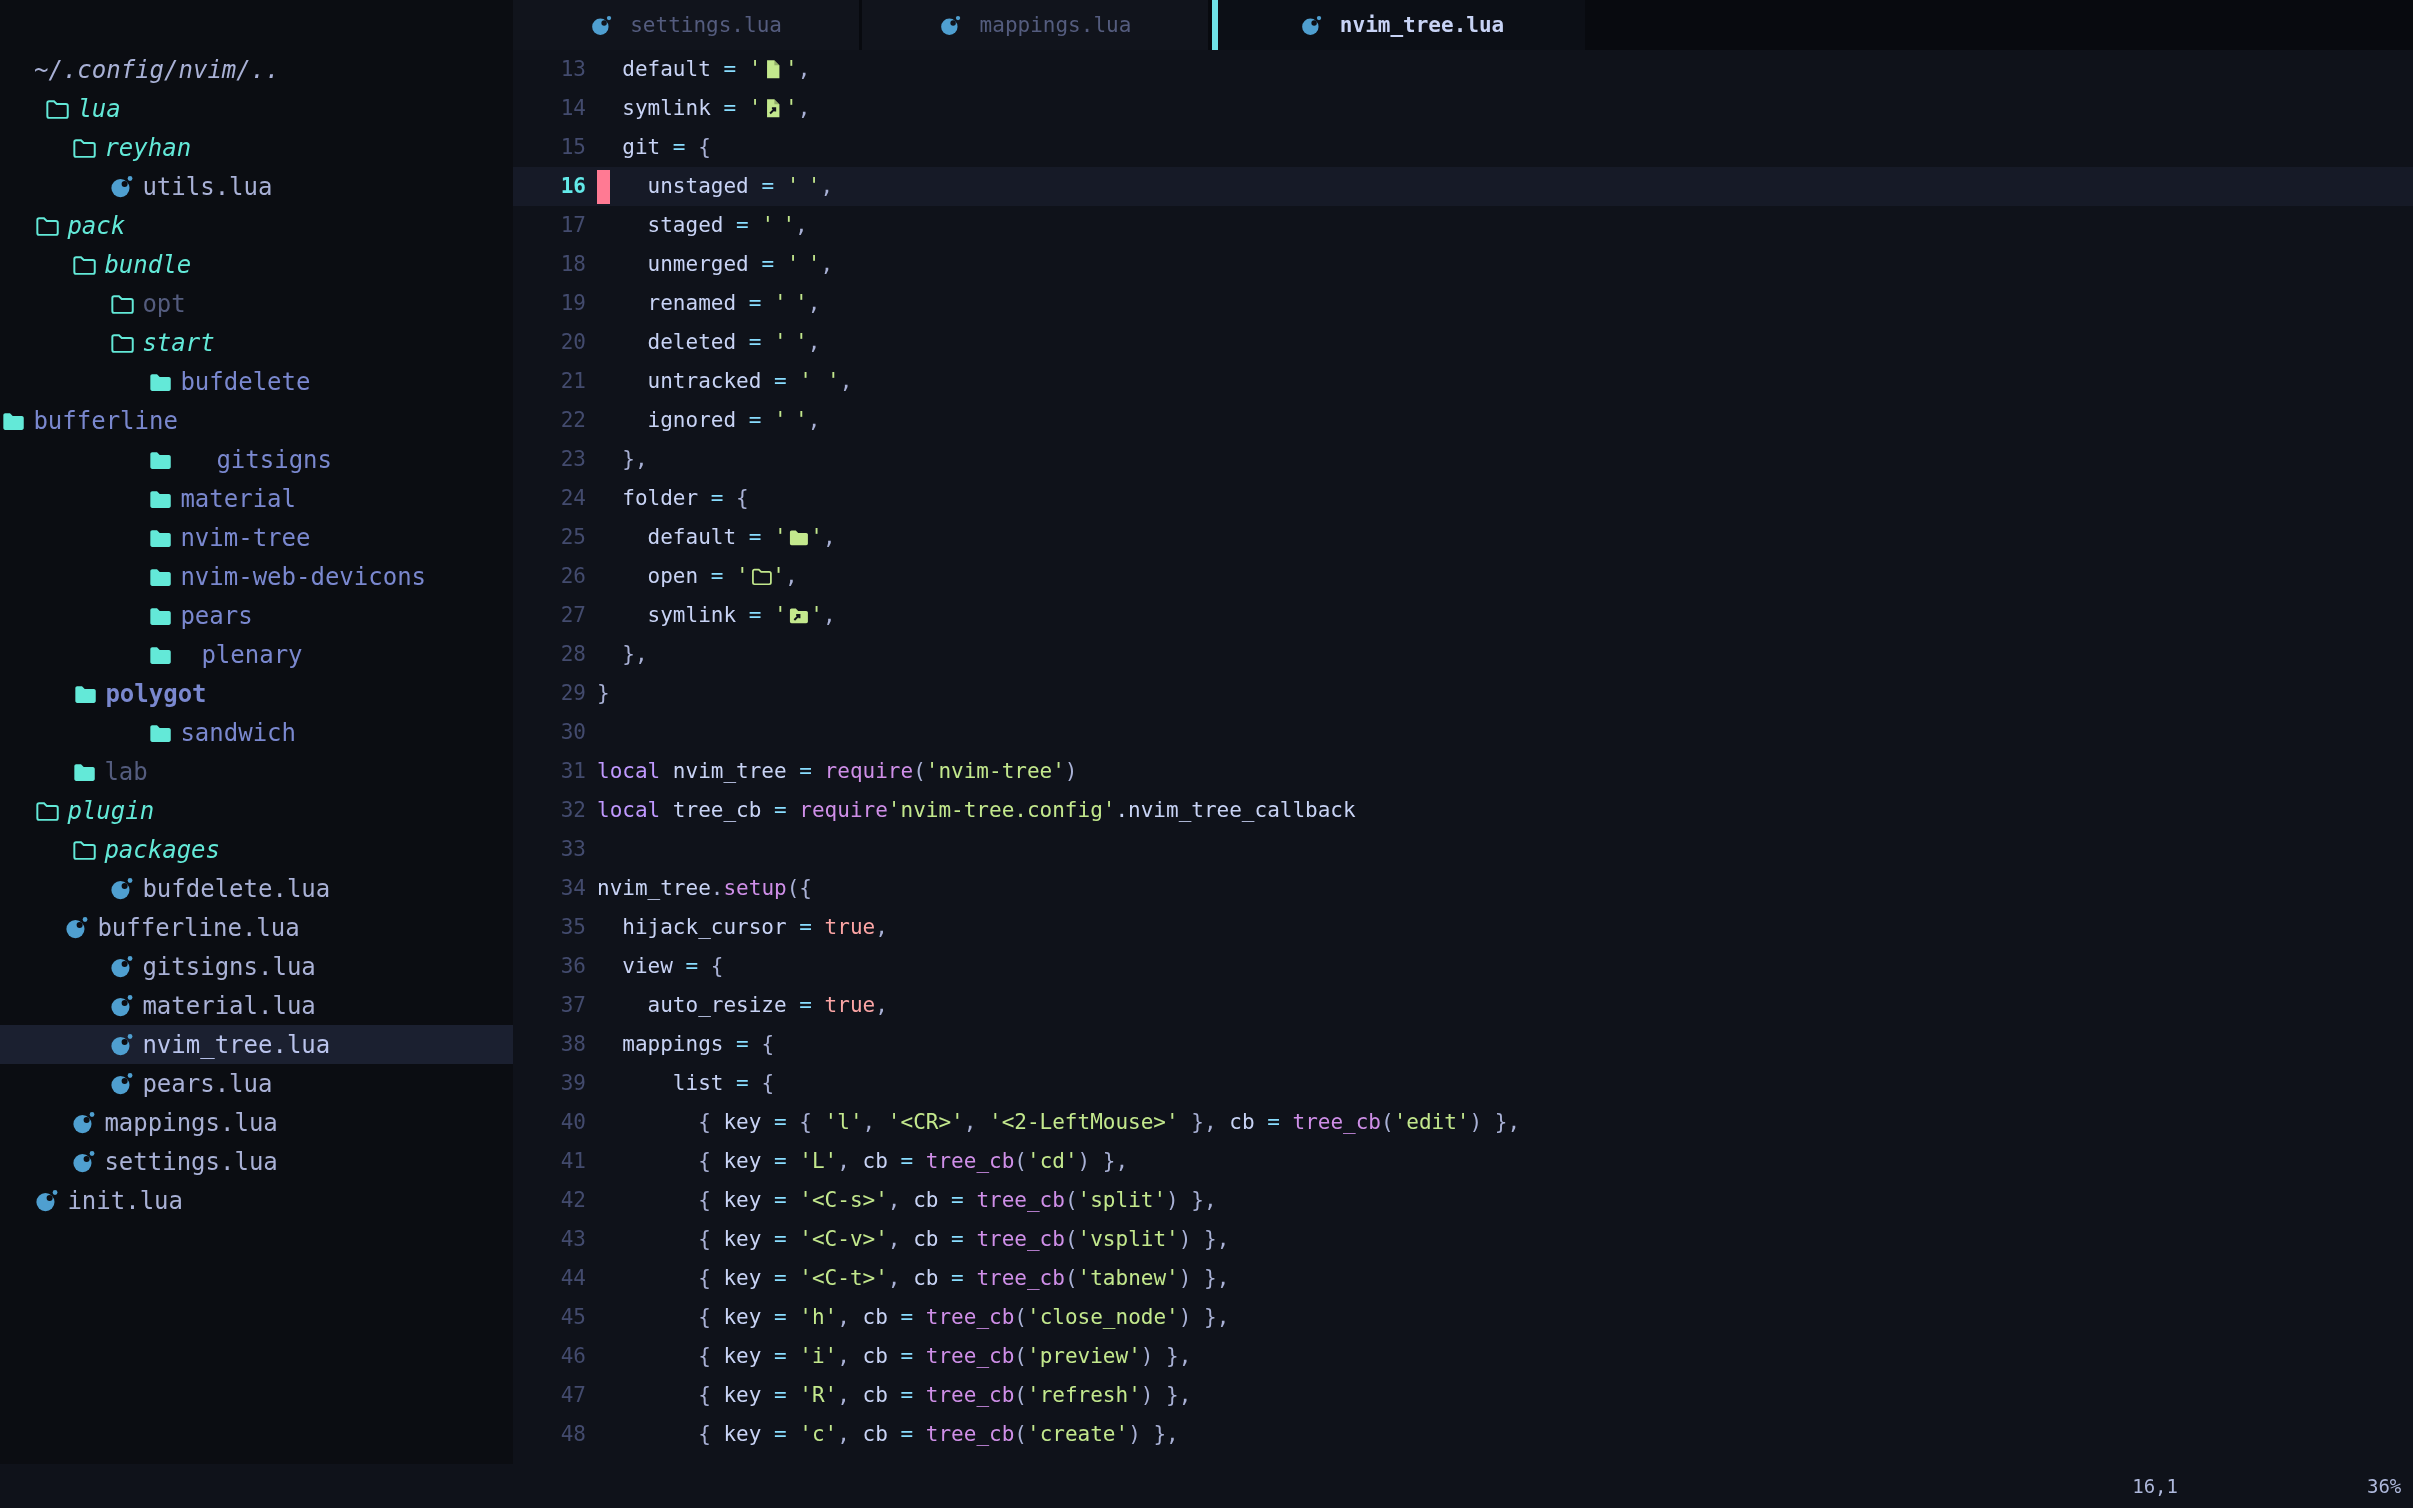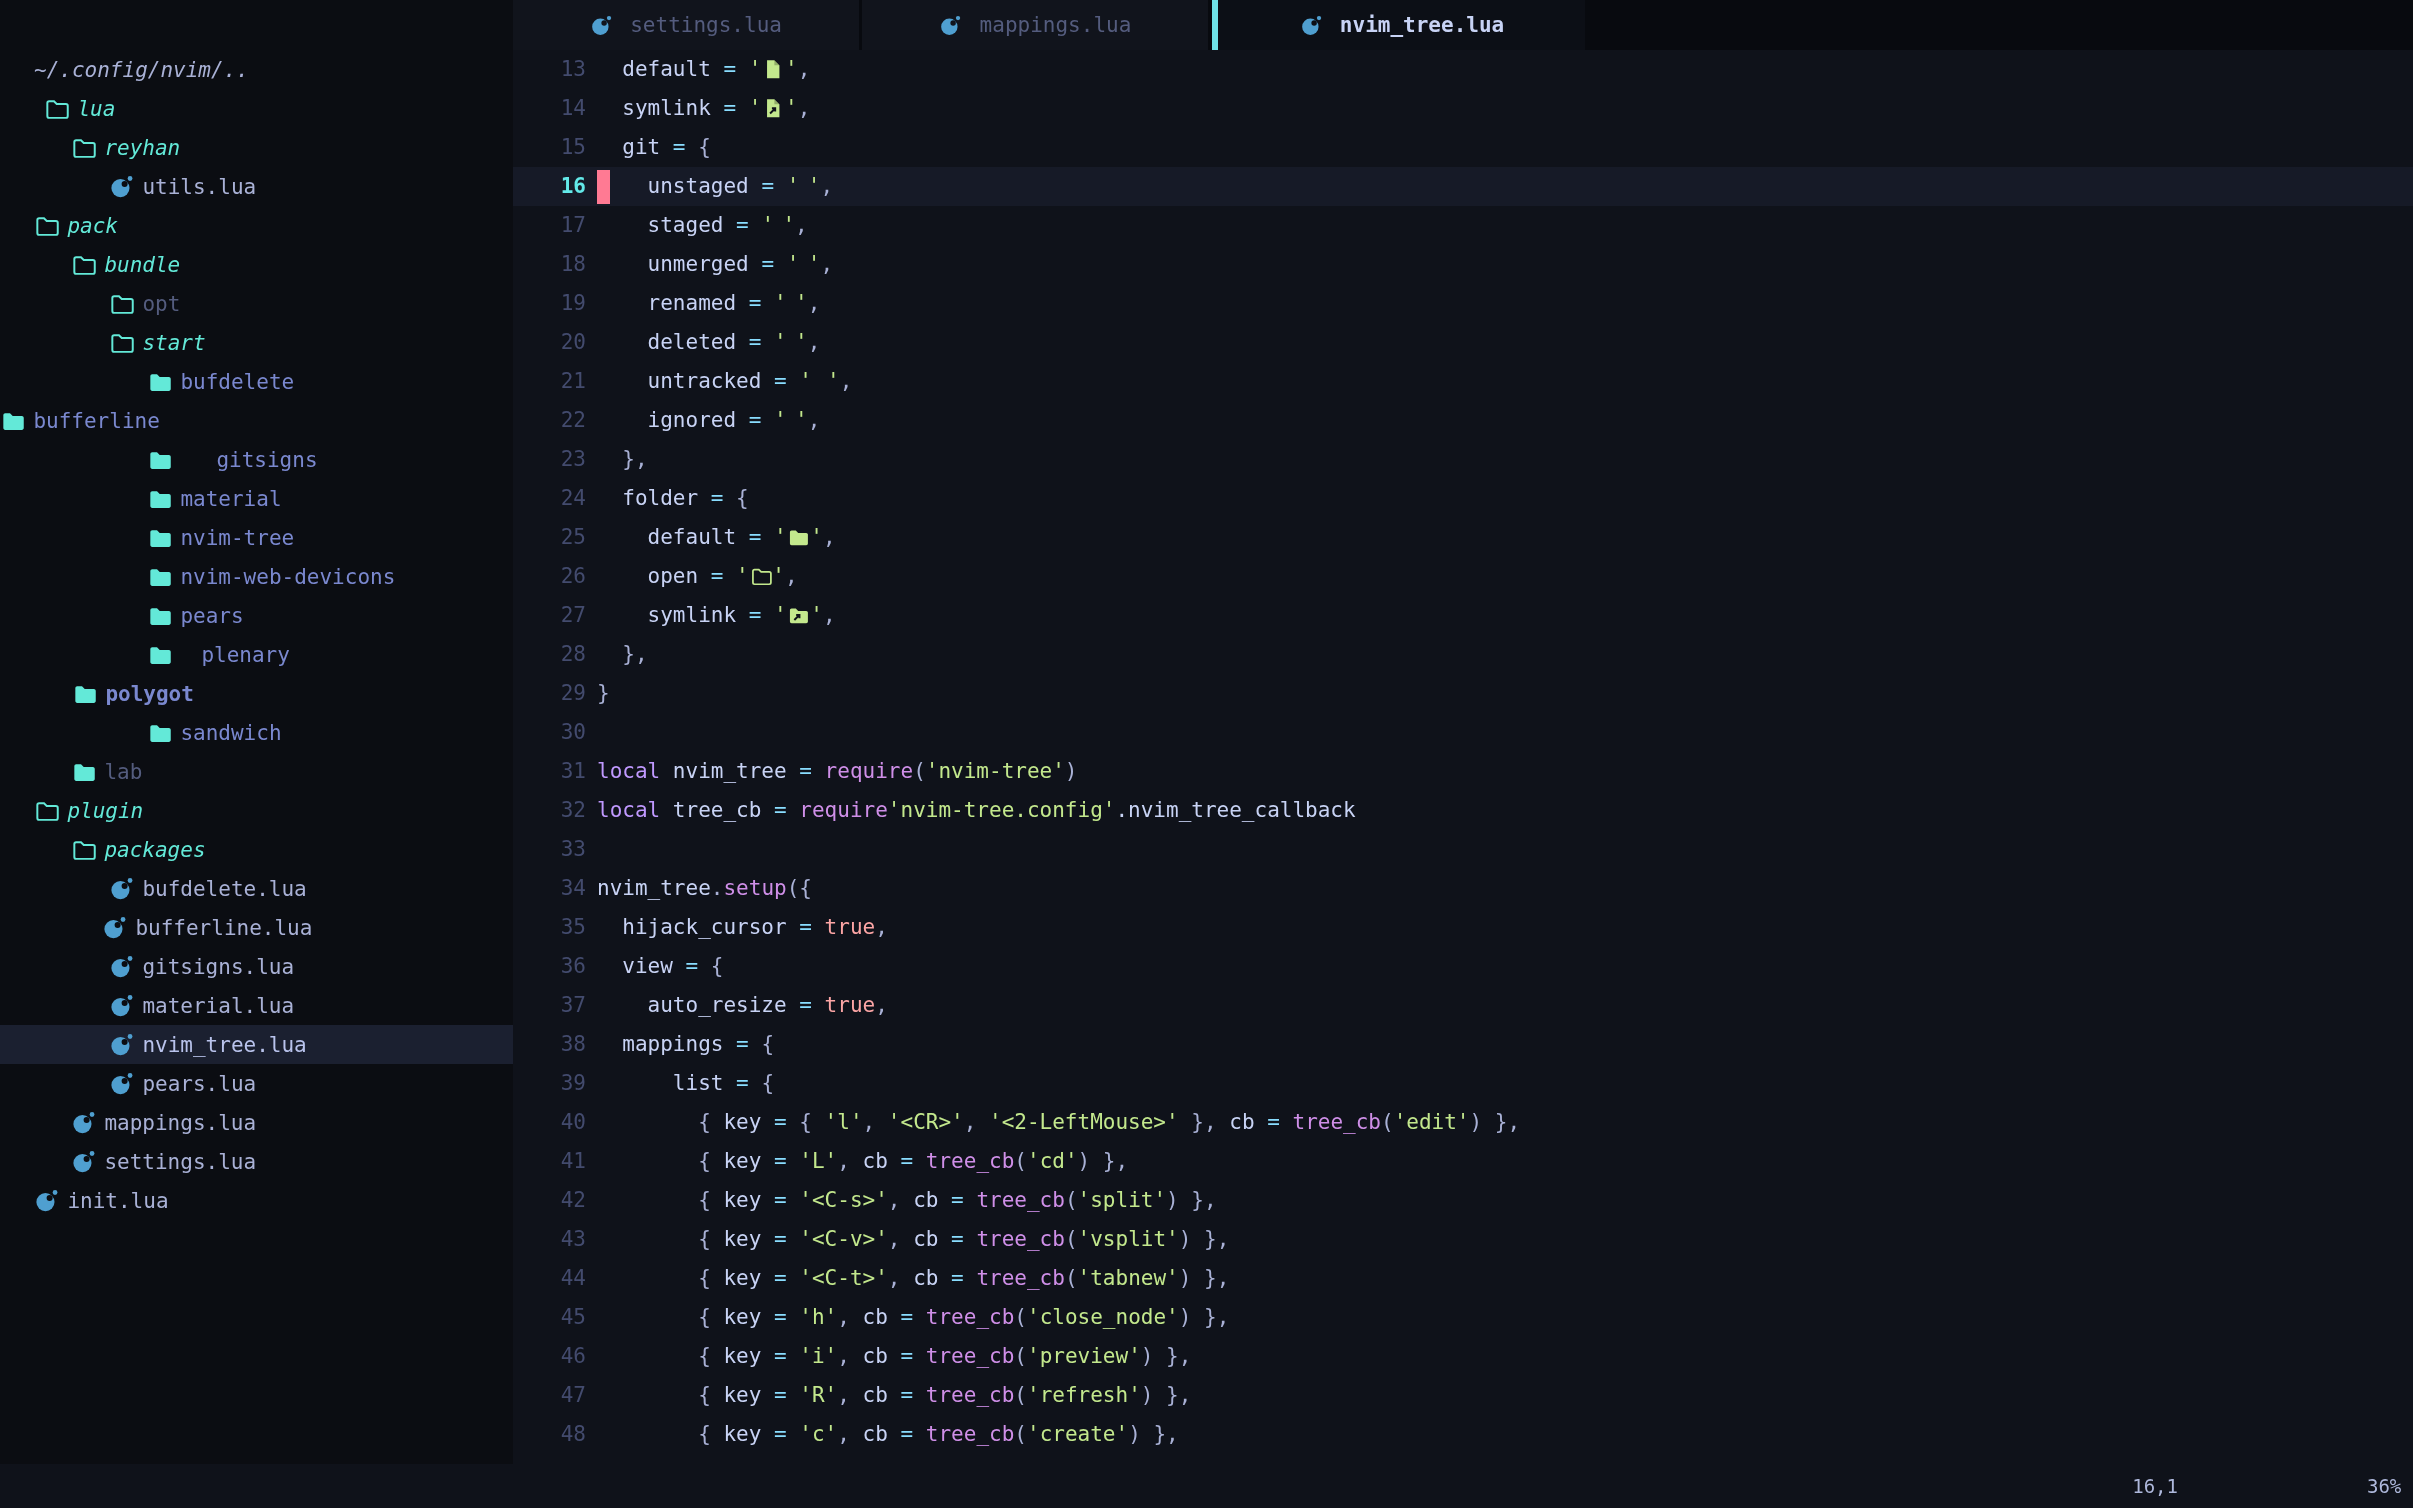--- a/index.html
+++ b/index.html
@@ -9,21 +9,21 @@
     font-family:"DejaVu Sans Mono", monospace;
   }
   
   .sidebar{
     position:absolute;left:0;top:0;width:513px;height:1464px;
     background:#0b0d12;box-sizing:border-box;padding-top:50px;
     --hole:#0b0d12;
   }
   .tree-row{
     height:39px;display:flex;align-items:center;
-    font-size:21px;color:#a9b1d6;box-sizing:border-box;width:100%;
+    font-size:24px;color:#a9b1d6;box-sizing:border-box;width:100%;
   }
   .tree-row.sel{background:#1b2030}
   .tree-label{white-space:pre}
   .t-root .tree-label{color:#a9b1d6;font-style:italic}
   .t-dir .tree-label{color:#63e9d8;font-style:italic}
   .t-dir-muted .tree-label{color:#545c7e}
   .t-pkg .tree-label{color:#7a88cf}
   .t-pkg-muted .tree-label{color:#545c7e}
   .t-file .tree-label{color:#a9b1d6}
   .sel .tree-label{color:#b9c3ec}
@@ -243,21 +243,21 @@
     <div class="tree-row t-file" style="padding-left: 109px;">
       <span class="tree-ic ic-blue">
         <svg width="25" height="25" viewBox="0 0 24 24">
           <circle cx="11" cy="13.5" r="8.7" fill="currentColor"></circle>
           <circle cx="15" cy="9.5" r="2.9" fill="var(--hole,#0b0d12)"></circle>
           <circle cx="20.2" cy="4.3" r="2.3" fill="currentColor"></circle>
         </svg>
       </span>
       <span class="tree-label">bufdelete.lua</span>
     </div>
-    <div class="tree-row t-file" style="padding-left: 102px;">
+    <div class="tree-row t-file" style="padding-left: 64px;">
       <span class="tree-ic ic-blue">
         <svg width="25" height="25" viewBox="0 0 24 24">
           <circle cx="11" cy="13.5" r="8.7" fill="currentColor"></circle>
           <circle cx="15" cy="9.5" r="2.9" fill="var(--hole,#0b0d12)"></circle>
           <circle cx="20.2" cy="4.3" r="2.3" fill="currentColor"></circle>
         </svg>
       </span>
       <span class="tree-label">bufferline.lua</span>
     </div>
     <div class="tree-row t-file" style="padding-left: 109px;">

